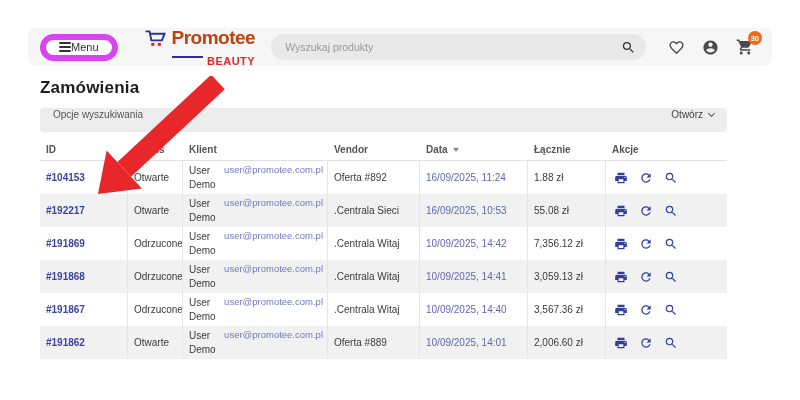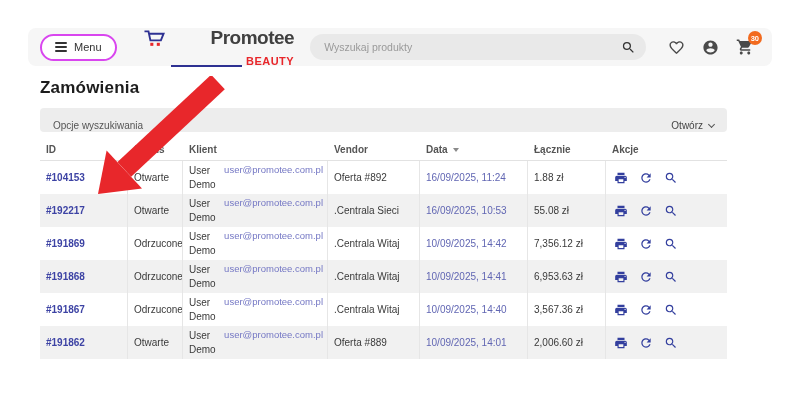--- a/index.html
+++ b/index.html
@@ -12,32 +12,32 @@
   }
   .stage { position: relative; width: 800px; height: 400px; background:#fff; }
 
   
   .topbar {
     position: absolute; left: 28px; top: 28px; width: 744px; height: 38px;
     background: #f6f6f6; border-radius: 8px;
     display: flex; align-items: center; padding: 0 12px;
   }
   .menu-btn {
-    display: flex; align-items: center; gap: 7px;
+    display: flex; align-items: center; 
     height: 27px; padding: 0 13px; background: #fff;
-    border: 2px solid #d946ef; border-radius: 15px;
+    border: 6px solid #d946ef; border-radius: 15px;
     font-family: inherit; font-size: 11px; color: #333; cursor: pointer;
   }
   .hamburger { display: flex; flex-direction: column; gap: 2.5px; }
   .hamburger i { display: block; width: 12px; height: 1.6px; background: #333; border-radius: 1px; }
 
   .logo { display: flex; align-items: flex-start; gap: 5px; margin-left: 26px; }
   .logo-text { display: flex; flex-direction: column; line-height: 1; }
-  .logo-name { color: #404040; font-weight: 800; font-size: 19px; letter-spacing: -0.5px; margin-left: 40px; }
-  .logo-sub-row { display: flex; align-items: flex-end; gap: 4px; margin-top: 9px; }
+  .logo-name { color: #c2410c; font-weight: 800; font-size: 19px; letter-spacing: -0.5px; }
+  .logo-sub-row { display: flex; align-items: flex-start; gap: 4px; margin-top: 9px; }
   .logo-line { flex: 1; height: 2px; background: #2e3192; }
   .logo-sub { color: #e8262a; font-weight: 700; font-size: 11px; letter-spacing: 0.5px; }
 
   .searchbar {
     flex: 1; max-width: 470px; height: 26px; margin-left: 16px;
     background: #e9e9e9; border-radius: 13px;
     display: flex; align-items: center; padding: 0 10px 0 14px;
   }
   .searchbar input {
     flex: 1; border: none; background: transparent; outline: none;
@@ -53,21 +53,21 @@
     background: #f26a1e; color: #fff; border-radius: 8px;
     font-size: 7.5px; font-weight: 700; display: flex; align-items: center; justify-content: center;
     padding: 7px 3px;
   }
 
   
   .main { position: absolute; left: 40px; top: 78px; width: 687px; }
   .page-title { font-size: 17px; font-weight: 800; color: #1c1c1c; letter-spacing: 0.2px; }
   .filterbar {
     margin-top: 10px; height: 23px; background: #ededed; border-radius: 4px;
-    display: flex; align-items: flex-start; justify-content: space-between;
+    display: flex; align-items: flex-end; justify-content: space-between;
     padding: 12px 13px; font-size: 10px; color: #555; cursor: pointer;
   }
   .otworz { display: inline-flex; align-items: center; color: #444; }
   .chev {
     display: inline-block; width: 5px; height: 5px; margin: -2px 0 0 6px;
     border-right: 1.4px solid #555; border-bottom: 1.4px solid #555;
     transform: rotate(45deg);
   }
 
   
@@ -296,21 +296,21 @@
     </div>
     <div class="cell">Odrzucone</div>
     <div class="cell client">
       <span>User Demo</span>
       <a class="email-link">user@promotee.com.pl</a>
     </div>
     <div class="cell">.Centrala Witaj</div>
     <div class="cell">
       <a class="date-link">10/09/2025, 14:41</a>
     </div>
-    <div class="cell">6,953.63 zł</div>
+    <div class="cell">3,059.13 zł</div>
     <div class="cell actions">
       <button class="act-btn">
         <svg viewBox="0 0 24 24" width="14" height="14" fill="currentColor">
           <path d="M19 8H5c-1.66 0-3 1.34-3 3v6h4v4h12v-4h4v-6c0-1.66-1.34-3-3-3zm-3 11H8v-5h8v5zm3-7c-.55 0-1-.45-1-1s.45-1 1-1 1 .45 1 1-.45 1-1 1zm-1-9H6v4h12V3z"></path>
         </svg>
       </button>
       <button class="act-btn">
         <svg viewBox="0 0 24 24" width="14" height="14" fill="currentColor">
           <path d="M17.65 6.35A7.96 7.96 0 0 0 12 4c-4.42 0-7.99 3.58-7.99 8s3.57 8 7.99 8c3.73 0 6.84-2.55 7.73-6h-2.08a5.99 5.99 0 0 1-5.65 4c-3.31 0-6-2.69-6-6s2.69-6 6-6c1.66 0 3.14.69 4.22 1.78L13 11h7V4l-2.35 2.35z"></path>
         </svg>

